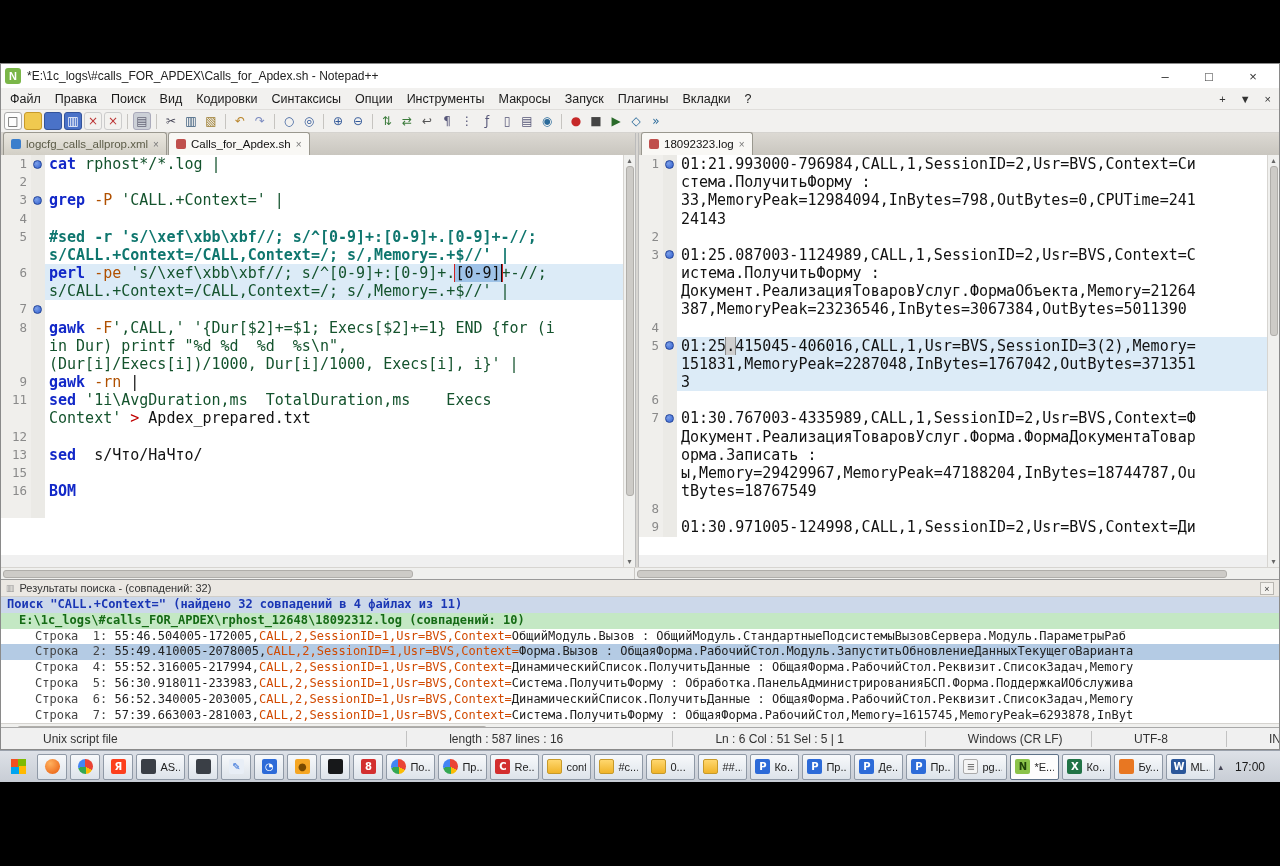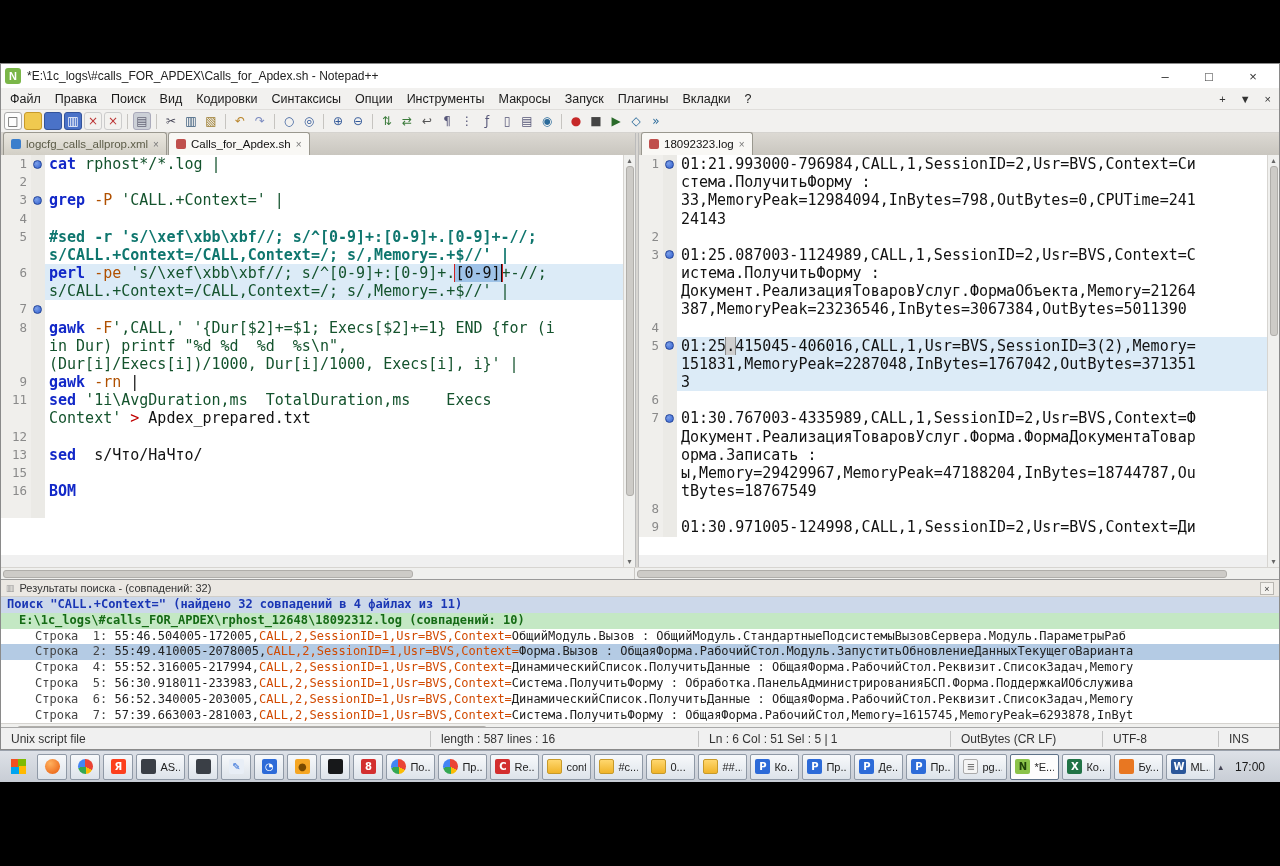--- a/index.html
+++ b/index.html
@@ -78,21 +78,21 @@
   .sr-row .lbl { color:#444; }
   .sr-row .m { color:#d14a02; }
   .sr-row.selected { background:#b4cbe4; }
   .sp-hscroll { margin-top:auto; height:14px; background:#f0f0ee; border-top:1px solid #d5d3cf; position:relative; font-size:8px; color:#555; flex:0 0 auto; }
   .sp-hscroll .ar { position:absolute; top:0; width:14px; height:13px; display:flex; align-items:center; justify-content:center; }
   .sp-hscroll .ar.l { left:0; } .sp-hscroll .ar.r { right:0; }
   .sp-hthumb { position:absolute; left:16px; top:2px; width:470px; height:9px; background:#cdcbc7; border:1px solid #b0aeaa; border-radius:3px; }
 
   
   .statusbar { height:22px; background:#f0f0f0; border-top:1px solid #a8a8a8; display:flex; align-items:center; font-size:12px; color:#333; flex:0 0 auto; }
-  .seg { padding:0 10px; border-right:1px solid #c2c2c2; height:16px; line-height:16px; white-space:nowrap; overflow:hidden; }
+  .seg { padding:0 10px; border-right:1px solid #c2c2c2; height:16px; line-height:16px; white-space:nowrap; overflow:hidden;margin-left:32px; }
   .seg.s1 { width:430px; } .seg.s2 { width:268px; } .seg.s3 { width:252px; }
   .seg.s4 { width:152px; } .seg.s5 { width:116px; } .seg.s6 { flex:1; border-right:none; }
 
   
   .taskbar { position:absolute; left:0; top:687px; width:1280px; height:32px; background:linear-gradient(#dde1e7,#c8cdd5); border-top:1px solid #9aa1ab; display:flex; align-items:center; padding:0 3px; gap:3px; }
   .tb-start { width:34px; height:27px; display:flex; align-items:center; justify-content:center; border-radius:2px; }
   .win-logo { width:15px; height:15px; background:conic-gradient(#7fba00 0 90deg, #ffb900 90deg 180deg, #00a4ef 180deg 270deg, #f25022 270deg); }
   .tb-item { height:26px; border:1px solid #8f99a6; border-radius:2px; background:linear-gradient(#f7f9fb,#dde3ea); display:flex; align-items:center; padding:0 4px; gap:4px; font-size:11px; color:#222; overflow:hidden; }
   .tb-item.icon-only { width:30px; justify-content:center; }
   .tb-item.labeled { width:49px; }
@@ -302,21 +302,21 @@
           <span class="ar l">◂</span>
           <span class="ar r">▸</span>
           <span class="sp-hthumb"></span>
         </div>
       </div>
 
       <div class="statusbar">
         <span class="seg s1">Unix script file</span>
         <span class="seg s2">length : 587   lines : 16</span>
         <span class="seg s3">Ln : 6   Col : 51   Sel : 5 | 1</span>
-        <span class="seg s4">OutBytes (CR LF)</span>
+        <span class="seg s4">Windows (CR LF)</span>
         <span class="seg s5">UTF-8</span>
         <span class="seg s6">INS</span>
       </div>
     </div>
 
     <div class="taskbar">
       <span class="tb-start">
           <span class="win-logo"></span>
         </span>
       <span id="taskbar-items" style="display:flex; align-items:center; gap:3px;">

